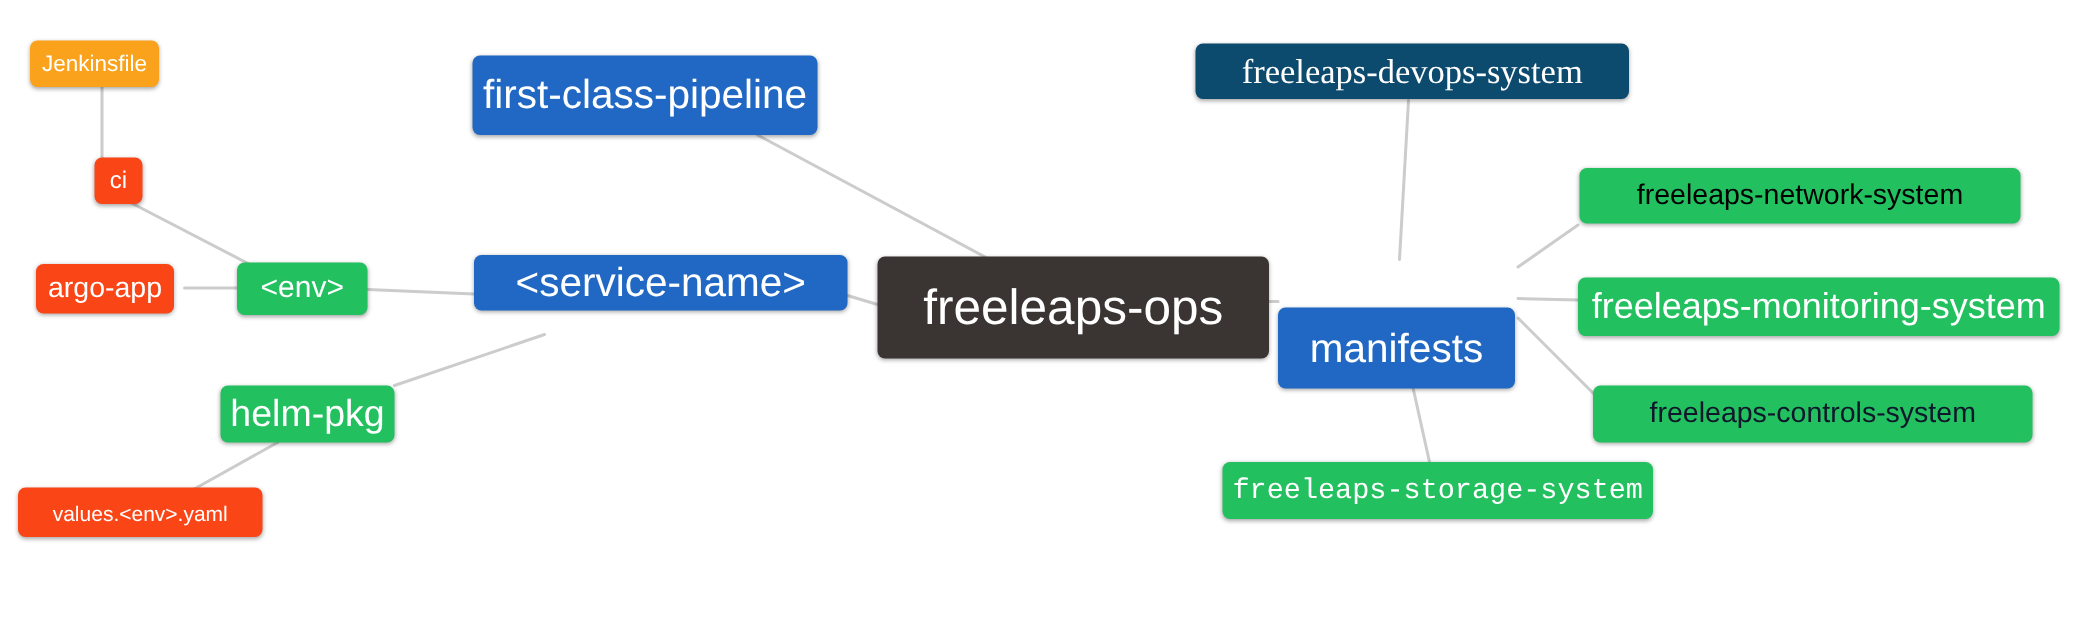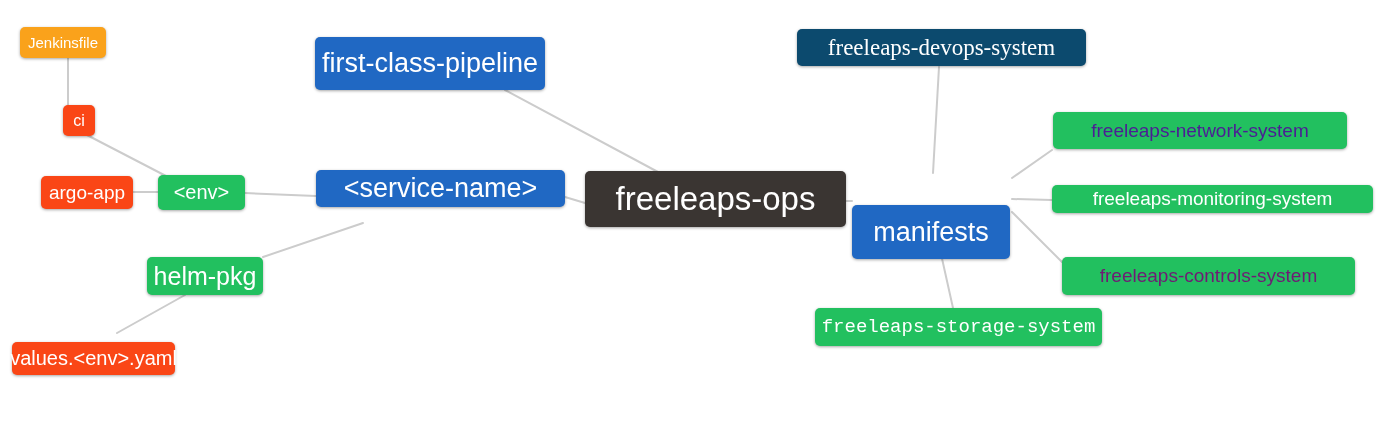--- a/index.html
+++ b/index.html
@@ -54,27 +54,27 @@
       <line x1="846" y1="201" x2="852" y2="201" stroke="#CCCCCC" stroke-width="2" stroke-linecap="round"></line>
       <line x1="933" y1="173" x2="939" y2="67" stroke="#CCCCCC" stroke-width="2" stroke-linecap="round"></line>
       <line x1="1012" y1="178" x2="1052" y2="150" stroke="#CCCCCC" stroke-width="2" stroke-linecap="round"></line>
       <line x1="1012" y1="199" x2="1052" y2="200" stroke="#CCCCCC" stroke-width="2" stroke-linecap="round"></line>
       <line x1="1012" y1="212" x2="1062" y2="262" stroke="#CCCCCC" stroke-width="2" stroke-linecap="round"></line>
       <line x1="935" y1="227" x2="953" y2="308" stroke="#CCCCCC" stroke-width="2" stroke-linecap="round"></line>
     </svg>
   <div>
       <div class="node" style="left: 20px; top: 27px; width: 86px; height: 31px; font-size: 15px; background: rgb(250, 162, 27); color: rgb(255, 255, 255);">Jenkinsfile</div>
       <div class="node" style="left: 53px; top: 105px; width: 32px; height: 31px; font-size: 16px; background: rgb(250, 70, 22); color: rgb(255, 255, 255); margin-left: 10px;">ci</div>
-      <div class="node" style="left: 41px; top: 176px; width: 92px; height: 33px; font-size: 19px; background: rgb(250, 70, 22); color: rgb(255, 255, 255);">argo-app</div>
+      <div class="node" style="left: 24px; top: 176px; width: 92px; height: 33px; font-size: 19px; background: rgb(250, 70, 22); color: rgb(255, 255, 255);">argo-app</div>
       <div class="node" style="left: 158px; top: 175px; width: 87px; height: 35px; font-size: 20px; background: rgb(34, 192, 95); color: rgb(255, 255, 255);">&lt;env&gt;</div>
       <div class="node" style="left: 316px; top: 170px; width: 249px; height: 37px; font-size: 27px; background: rgb(32, 104, 195); color: rgb(255, 255, 255);">&lt;service-name&gt;</div>
       <div class="node" style="left: 315px; top: 37px; width: 230px; height: 53px; font-size: 27px; background: rgb(32, 104, 195); color: rgb(255, 255, 255);">first-class-pipeline</div>
-      <div class="node" style="left: 585px; top: 171px; width: 261px; height: 56px; font-size: 33px; background: rgb(58, 53, 50); color: rgb(255, 255, 255); text-align: right;">freeleaps-ops</div>
+      <div class="node" style="left: 585px; top: 171px; width: 261px; height: 68px; font-size: 33px; background: rgb(58, 53, 50); color: rgb(255, 255, 255); text-align: right;">freeleaps-ops</div>
       <div class="node" style="left: 852px; top: 173px; width: 158px; height: 54px; font-size: 27px; background: rgb(32, 104, 195); color: rgb(255, 255, 255); margin-top: 32px;">manifests</div>
       <div class="node" style="left: 797px; top: 29px; width: 289px; height: 37px; font-size: 23px; background: #0c4a6e; color: rgb(255, 255, 255); font-family: Liberation Serif, serif;">freeleaps-devops-system</div>
-      <div class="node" style="left: 1053px; top: 112px; width: 294px; height: 37px; font-size: 19px; background: rgb(34, 192, 95); color: #4c1d95;">freeleaps-network-system</div>
-      <div class="node" style="left: 1052px; top: 185px; width: 321px; height: 28px; font-size: 19px; background: rgb(34, 192, 95); color: rgb(255, 255, 255);">freeleaps-monitoring-system</div>
-      <div class="node" style="left: 1062px; top: 257px; width: 293px; height: 38px; font-size: 19px; background: rgb(34, 192, 95); color: #701a75;">freeleaps-controls-system</div>
+      <div class="node" style="left: 1053px; top: 112px; width: 294px; height: 37px; font-size: 19px; background: rgb(34, 192, 95); color: #000000;">freeleaps-network-system</div>
+      <div class="node" style="left: 1052px; top: 185px; width: 321px; height: 39px; font-size: 24px; background: rgb(34, 192, 95); color: rgb(255, 255, 255);">freeleaps-monitoring-system</div>
+      <div class="node" style="left: 1062px; top: 257px; width: 293px; height: 38px; font-size: 19px; background: rgb(34, 192, 95); color: #0f172a;">freeleaps-controls-system</div>
       <div class="node" style="left: 815px; top: 308px; width: 287px; height: 38px; font-size: 19px; background: rgb(34, 192, 95); color: rgb(255, 255, 255); font-family: Liberation Mono, monospace;">freeleaps-storage-system</div>
       <div class="node" style="left: 147px; top: 257px; width: 116px; height: 38px; font-size: 25px; background: rgb(34, 192, 95); color: rgb(255, 255, 255);">helm-pkg</div>
-      <div class="node" style="left: 12px; top: 342px; width: 163px; height: 33px; font-size: 20px; background: rgb(250, 70, 22); color: rgb(255, 255, 255);">values.&lt;env&gt;.yaml</div>
+      <div class="node" style="left: 12px; top: 325px; width: 163px; height: 33px; font-size: 14px; background: rgb(250, 70, 22); color: rgb(255, 255, 255);">values.&lt;env&gt;.yaml</div>
     </div>
 </div>
 
 </body></html>

